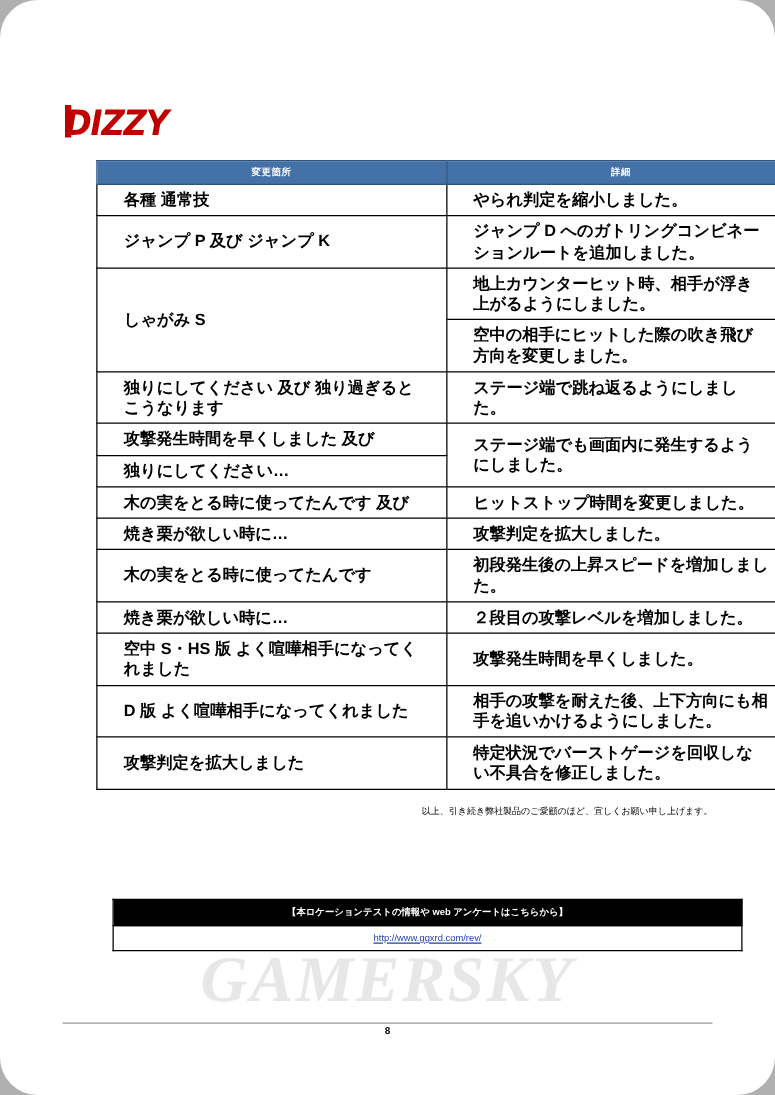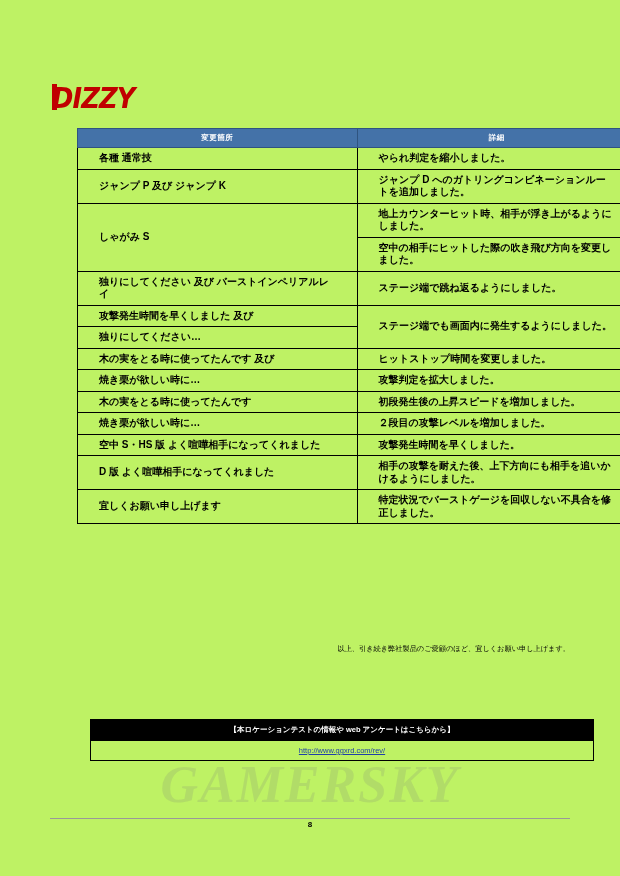--- a/index.html
+++ b/index.html
@@ -7,23 +7,24 @@
     padding: 0;
     background: #b0b0b0;
   }
   body {
     font-family: "Liberation Sans", sans-serif;
   }
   .page {
     position: relative;
     width: 620px;
     height: 876px;
-    background: #bef264;
+    background: #ffffff;
     overflow: hidden;
     margin: 0 auto;
+    border-radius: 30px;
   }
   .title {
     position: absolute;
     left: 52px;
     top: 82px;
     font-family: "DejaVu Sans", sans-serif;
     font-weight: bold;
     font-style: italic;
     font-size: 28px;
     letter-spacing: -1px;
@@ -54,21 +55,21 @@
     color: #ffffff;
     font-size: 7.5px;
     font-weight: bold;
     text-align: center;
     padding: 4px 2px;
     border: 1px solid #2f5480;
     letter-spacing: 0.5px;
   }
   table.changes td {
     border: 1px solid #000000;
-    font-size: 10px;
+    font-size: 13px;
     padding: 4px 21px;
     color: #000000;
     vertical-align: middle;
     line-height: 1.25;
   }
   td.move {
     font-weight: bold;
     width: 232px;
   }
   td.detail {
@@ -174,21 +175,21 @@
         <td class="detail">ジャンプ D へのガトリングコンビネーションルートを追加しました。</td>
       </tr>
       <tr>
         <td class="move" rowspan="2">しゃがみ S</td>
         <td class="detail">地上カウンターヒット時、相手が浮き上がるようにしました。</td>
       </tr>
       <tr>
         <td class="detail">空中の相手にヒットした際の吹き飛び方向を変更しました。</td>
       </tr>
       <tr>
-        <td class="move">独りにしてください 及び バーストインペリアルレイ</td>
+        <td class="move">独りにしてください 及び 独り過ぎるとこうなります</td>
         <td class="detail">ステージ端で跳ね返るようにしました。</td>
       </tr>
       <tr>
         <td class="move">攻撃発生時間を早くしました 及び</td>
         <td class="detail" rowspan="2">ステージ端でも画面内に発生するようにしました。</td>
       </tr>
       <tr>
         <td class="move">独りにしてください…</td>
       </tr>
       <tr>
@@ -209,21 +210,21 @@
       </tr>
       <tr>
         <td class="move">空中 S・HS 版 よく喧嘩相手になってくれました</td>
         <td class="detail">攻撃発生時間を早くしました。</td>
       </tr>
       <tr>
         <td class="move">D 版 よく喧嘩相手になってくれました</td>
         <td class="detail">相手の攻撃を耐えた後、上下方向にも相手を追いかけるようにしました。</td>
       </tr>
       <tr>
-        <td class="move">宜しくお願い申し上げます</td>
+        <td class="move">攻撃判定を拡大しました</td>
         <td class="detail">特定状況でバーストゲージを回収しない不具合を修正しました。</td>
       </tr>
     </tbody>
   </table>
 
   <div class="closing">以上、引き続き弊社製品のご愛顧のほど、宜しくお願い申し上げます。</div>
 
   <table class="footer-box">
     <tbody>
         <tr>

